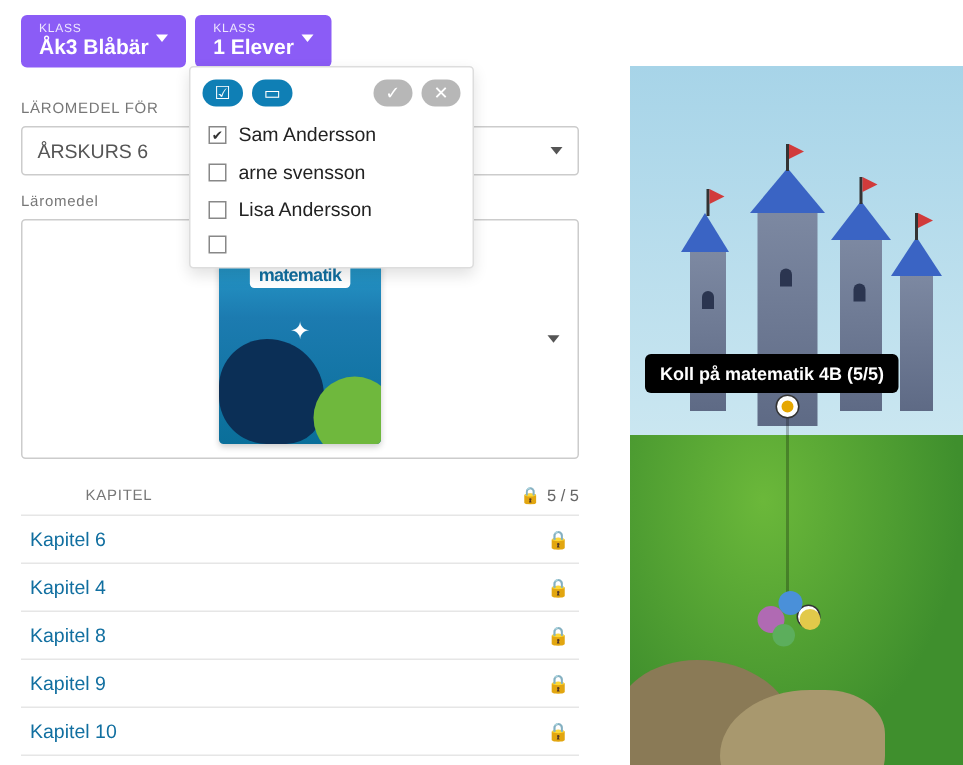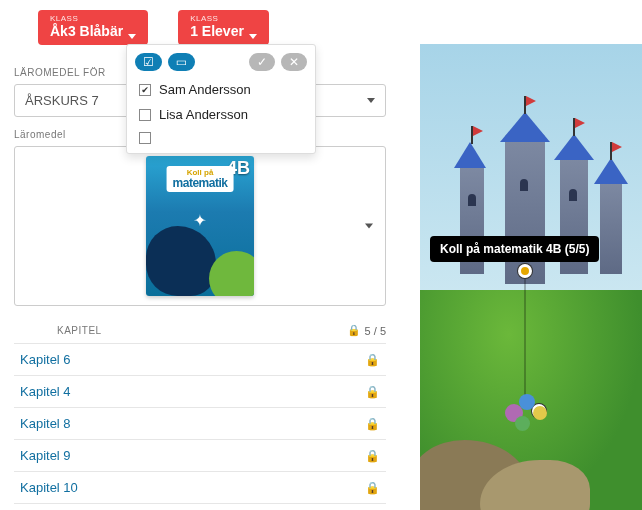--- a/index.html
+++ b/index.html
@@ -12,41 +12,40 @@
     height: 510px;
     overflow: hidden;
     position: relative;
   }
   .header {
     display: flex;
     gap: 6px;
     padding: 10px 14px 0 14px;
   }
   .hdr-btn {
-    background: #ef4444;
+    background: #8b5cf6;
     color: #fff;
     border-radius: 4px;
     padding: 4px 12px 6px 12px;
     display: flex;
     flex-direction: column;
     align-items: flex-start;
     cursor: pointer;
     position: relative;
-    margin-left: 24px;
   }
   .hdr-btn .small-lbl {
     font-size: 8px;
     letter-spacing: 0.5px;
     opacity: 0.85;
   }
   .hdr-btn .big-lbl {
     font-size: 14px;
     font-weight: bold;
     display: flex;
-    align-items: flex-end;
+    align-items: flex-start;
     gap: 5px;
   }
   .caret-down {
     width: 0; height: 0;
     border-left: 4px solid transparent;
     border-right: 4px solid transparent;
     border-top: 5px solid #fff;
     display: inline-block;
   }
   .left-col {
@@ -337,32 +336,36 @@
         </div>
     </div>
   </div>
   <div id="student-list">
       <div class="dd-item">
         <span class="chk checked"></span>
         <span>Sam Andersson</span>
       </div>
       <div class="dd-item">
         <span class="chk"></span>
+        <span>arne svensson</span>
+      </div>
+      <div class="dd-item">
+        <span class="chk"></span>
         <span>Lisa Andersson</span>
       </div>
       <div class="dd-item">
         <span class="chk"></span>
       </div>
     </div>
 </div>
 
 <div class="left-col">
   <div class="section-lbl">LÄROMEDEL FÖR</div>
   <div class="select-box">
-    <span>ÅRSKURS 7</span>
+    <span>ÅRSKURS 6</span>
     <span class="caret-dark"></span>
   </div>
 
   <div class="section-lbl">Läromedel</div>
   <div class="media-box">
     <div class="book-cover">
       <div class="big-4b">4B</div>
       <div class="book-title-plate">
         <div class="line1">Koll på</div>
         <div class="line2">matematik</div>

